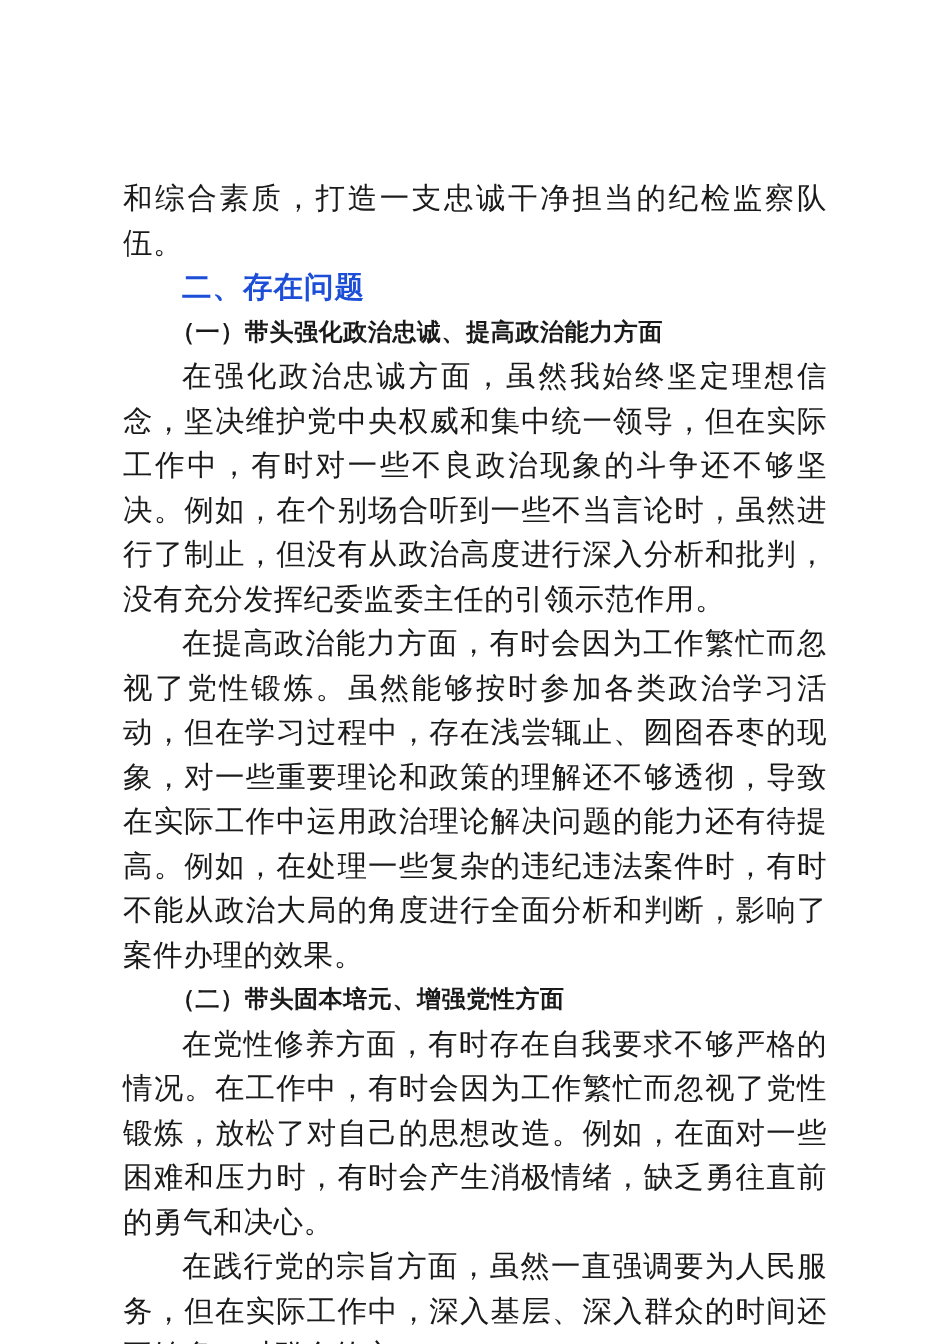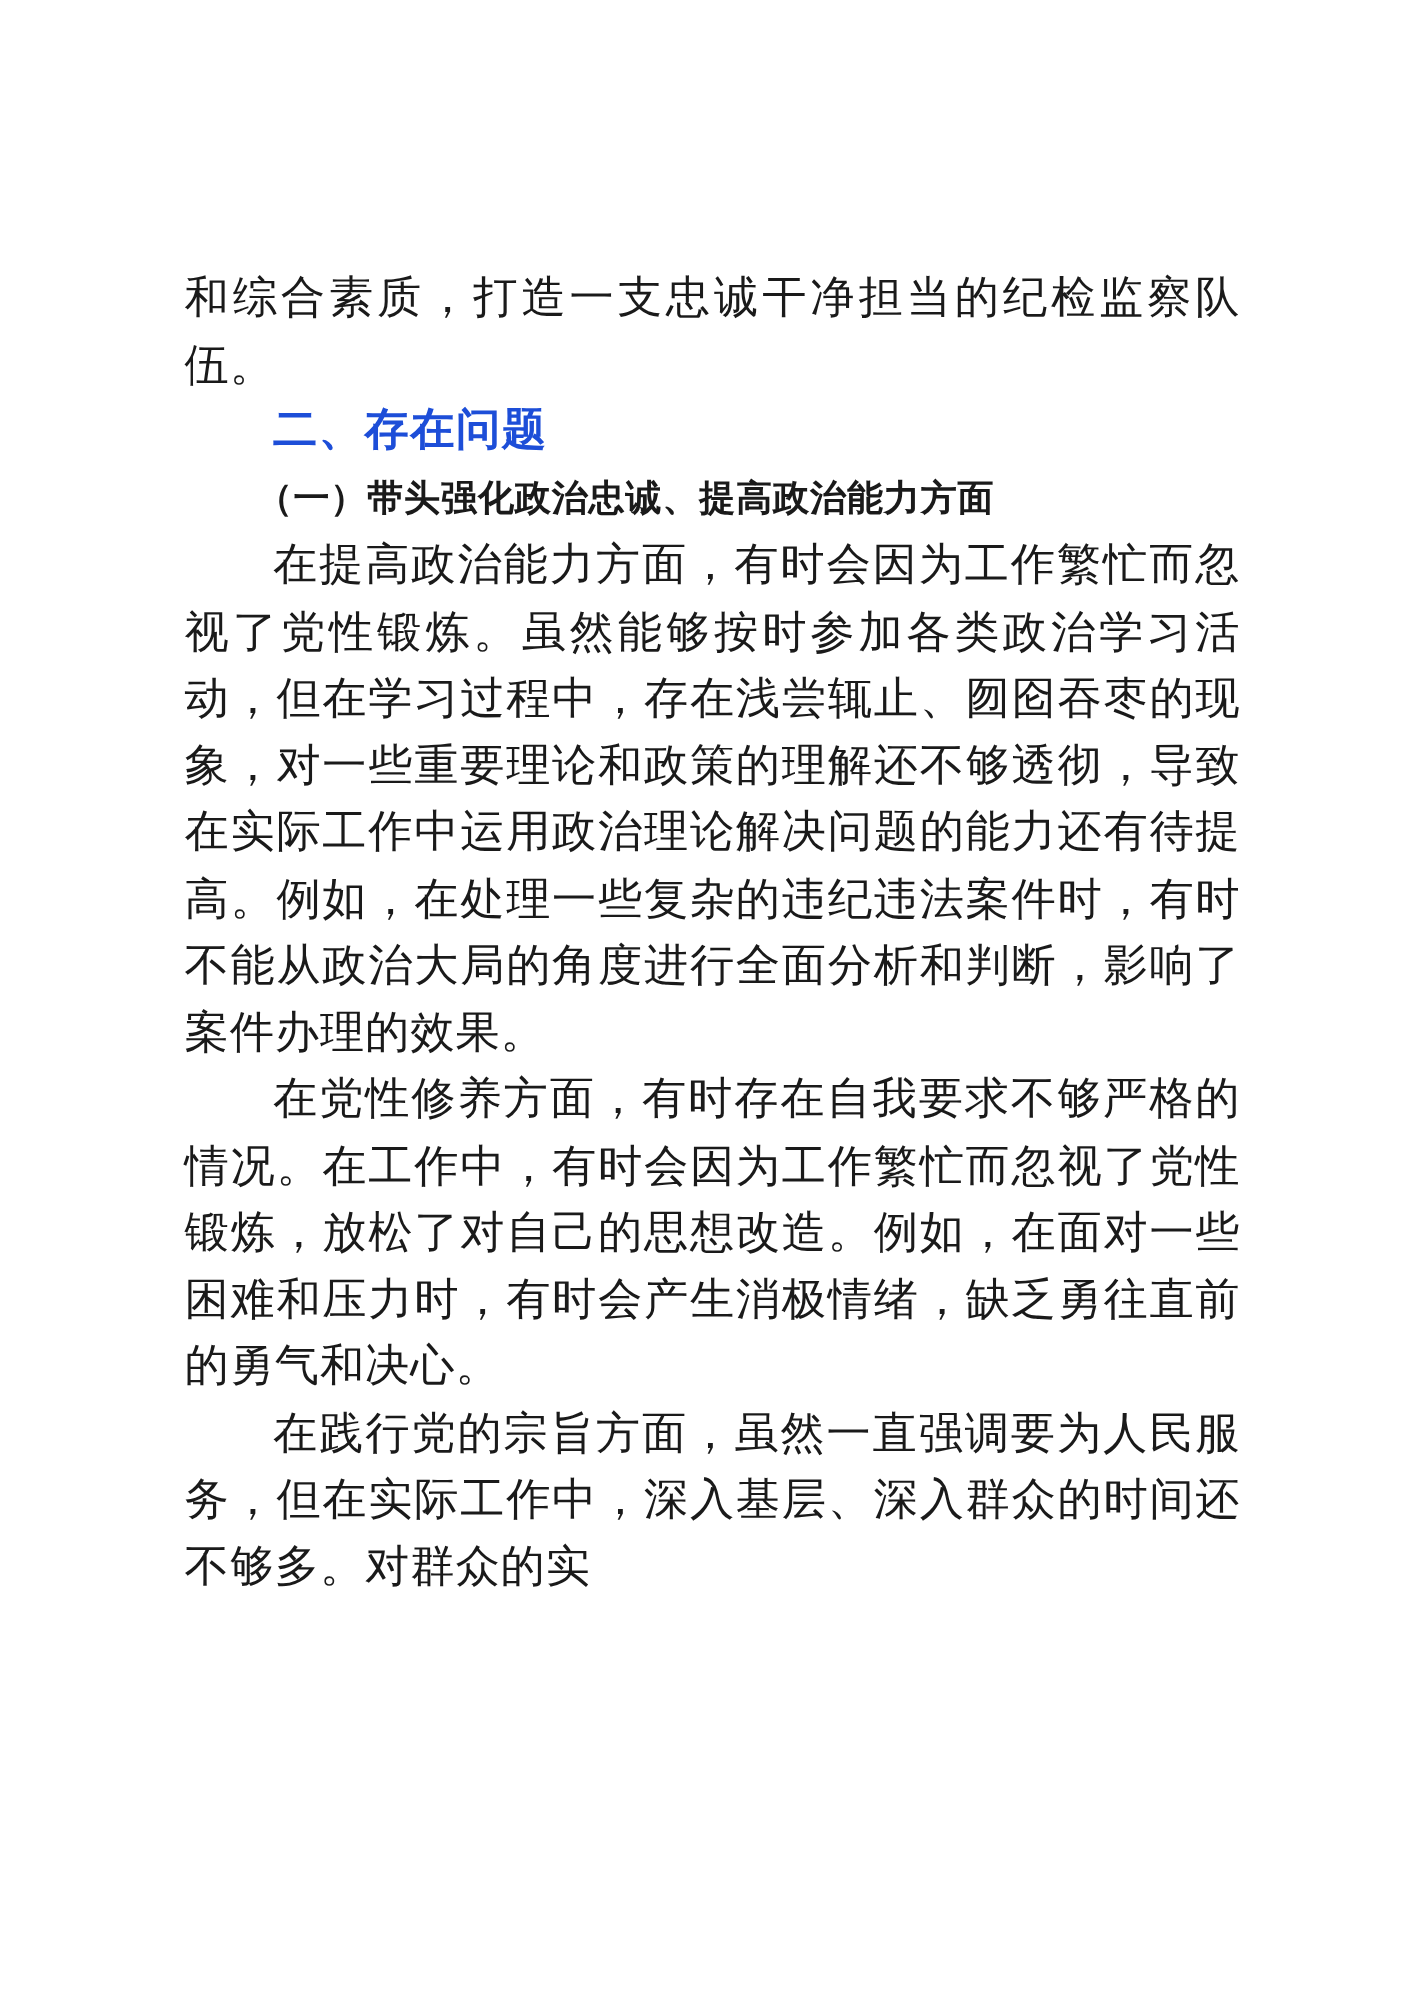--- a/index.html
+++ b/index.html
@@ -80,22 +80,24 @@
 
 <div class="page">
   <div class="text-column">
 
     <p class="para cont">和综合素质，打造一支忠诚干净担当的纪检监察队伍。</p>
 
     <p class="heading">二、存在问题</p>
 
     <p class="subheading">（一）带头强化政治忠诚、提高政治能力方面</p>
 
+    <p class="para indent">在强化政治忠诚方面，虽然我始终坚定理想信念，坚决维护党中央权威和集中统一领导，但在实际工作中，有时对一些不良政治现象的斗争还不够坚决。例如，在个别场合听到一些不当言论时，虽然进行了制止，但没有从政治高度进行深入分析和批判，没有充分发挥纪委监委主任的引领示范作用。</p>
 
     <p class="para indent">在提高政治能力方面，有时会因为工作繁忙而忽视了党性锻炼。虽然能够按时参加各类政治学习活动，但在学习过程中，存在浅尝辄止、囫囵吞枣的现象，对一些重要理论和政策的理解还不够透彻，导致在实际工作中运用政治理论解决问题的能力还有待提高。例如，在处理一些复杂的违纪违法案件时，有时不能从政治大局的角度进行全面分析和判断，影响了案件办理的效果。</p>
 
+    <p class="subheading">（二）带头固本培元、增强党性方面</p>
 
     <p class="para indent">在党性修养方面，有时存在自我要求不够严格的情况。在工作中，有时会因为工作繁忙而忽视了党性锻炼，放松了对自己的思想改造。例如，在面对一些困难和压力时，有时会产生消极情绪，缺乏勇往直前的勇气和决心。</p>
 
     <p class="para indent">在践行党的宗旨方面，虽然一直强调要为人民服务，但在实际工作中，深入基层、深入群众的时间还不够多。对群众的实</p>
 
   </div>
 </div>
 
 </body></html>

